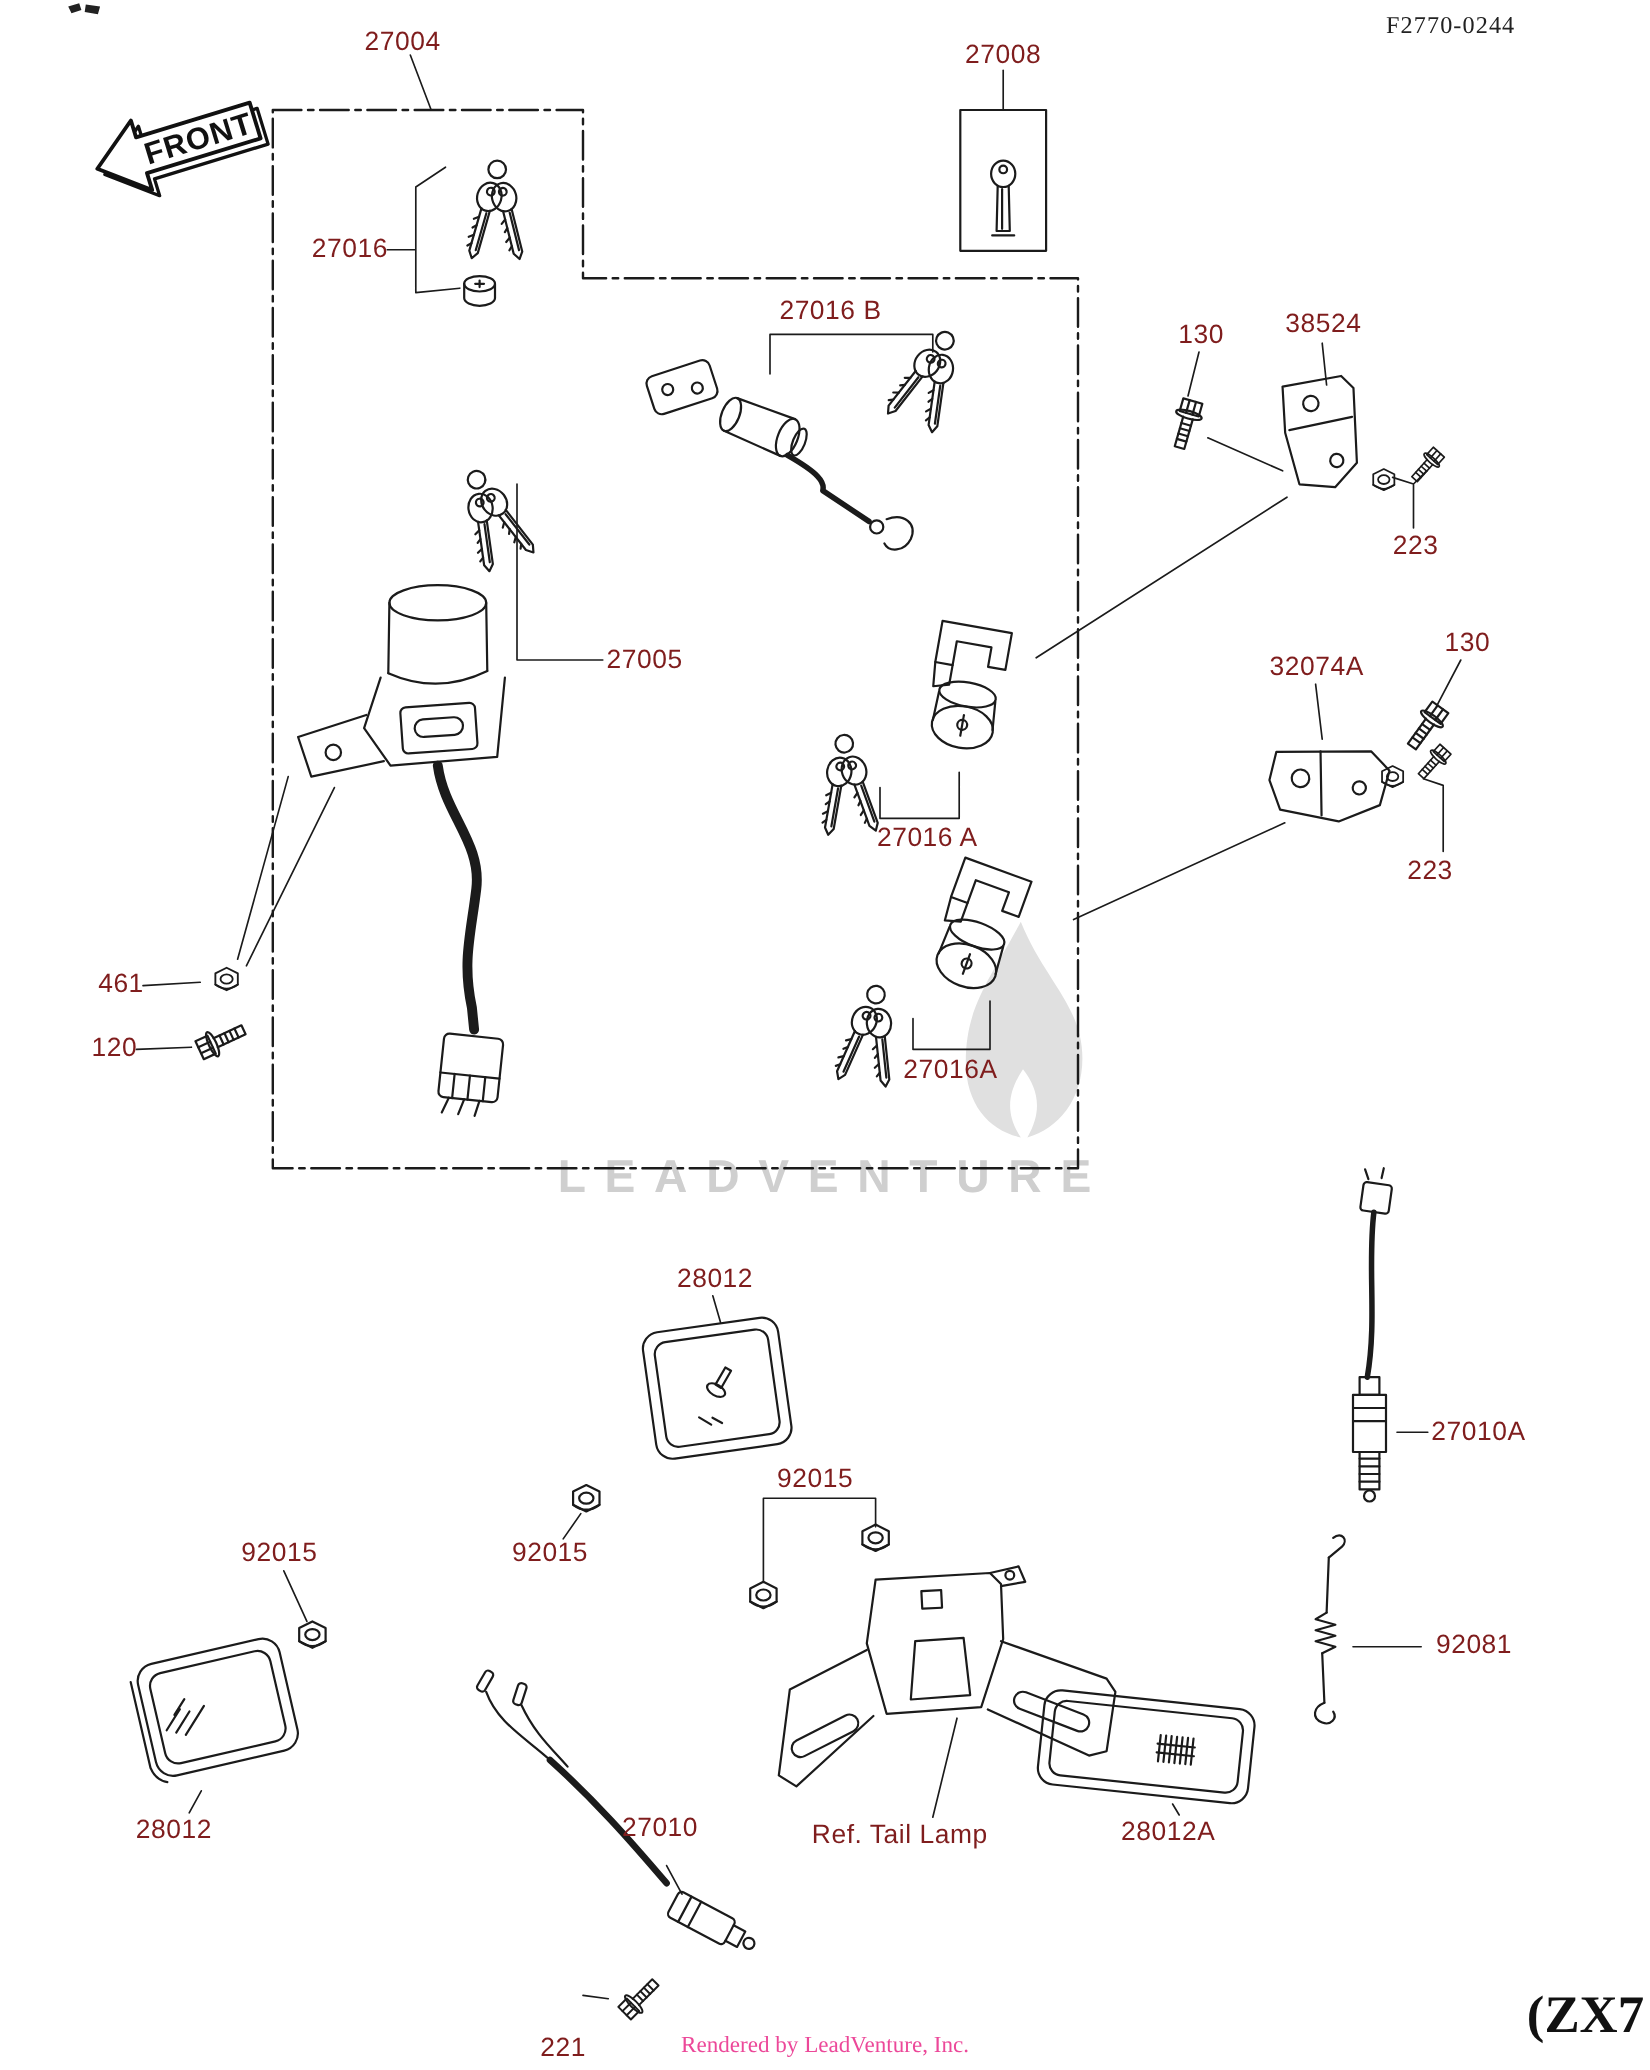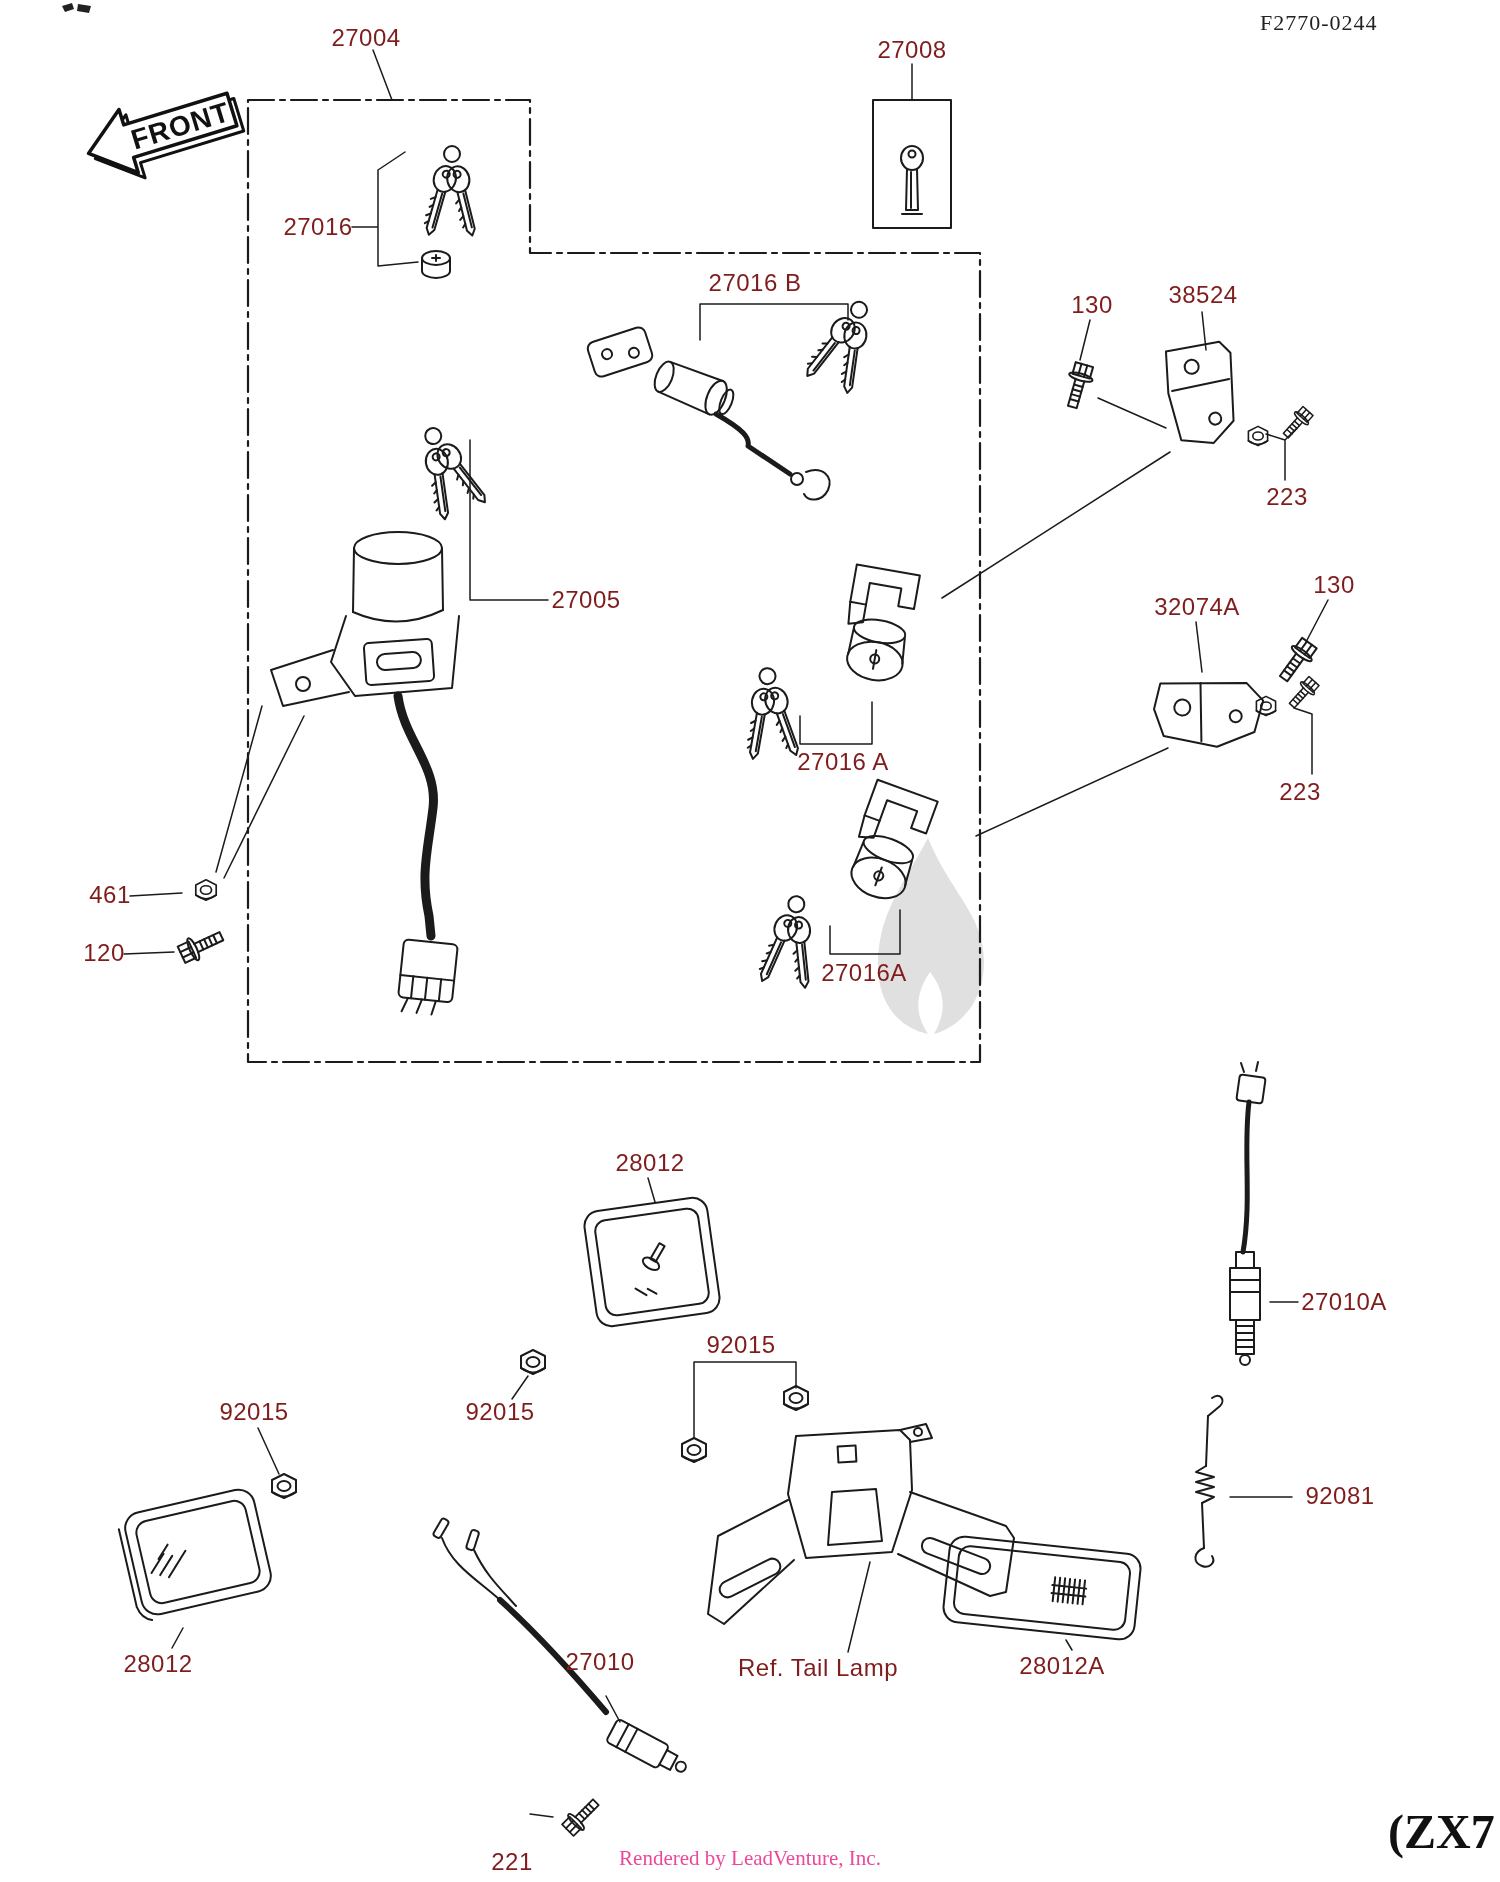--- a/index.html
+++ b/index.html
@@ -26,20 +26,21 @@
   .model-code{position:absolute;left:1388px;top:1780px;z-index:2;
               font-family:"Liberation Serif",serif;font-weight:bold;font-size:48px;color:#111;margin-top:24px;}
   .footer{position:absolute;left:50%;top:1846px;transform:translateX(-50%);z-index:2;
           font-family:"Liberation Serif",serif;font-size:21px;color:#ec4899;}
 </style>
 </head>
 <body>
 
 <div class="page">
 
+  <div class="wm-text">LEADVENTURE</div>
 
   <svg class="diagram" width="1500" height="1882" viewBox="0 0 1500 1882">
 
     <defs>
       <g id="key">
         <ellipse cx="0" cy="0" rx="11" ry="13"></ellipse>
         <circle cx="0" cy="-5" r="3.5"></circle>
         <path d="M -4,12 L -4,52 L 0,58 L 4,52 L 4,12"></path>
         <path d="M -4,20 l -4,3 M -4,28 l -3,3 M -4,37 l -4,3 M -4,45 l -3,3"></path>
         <line x1="1.5" y1="15" x2="1.5" y2="50"></line>

